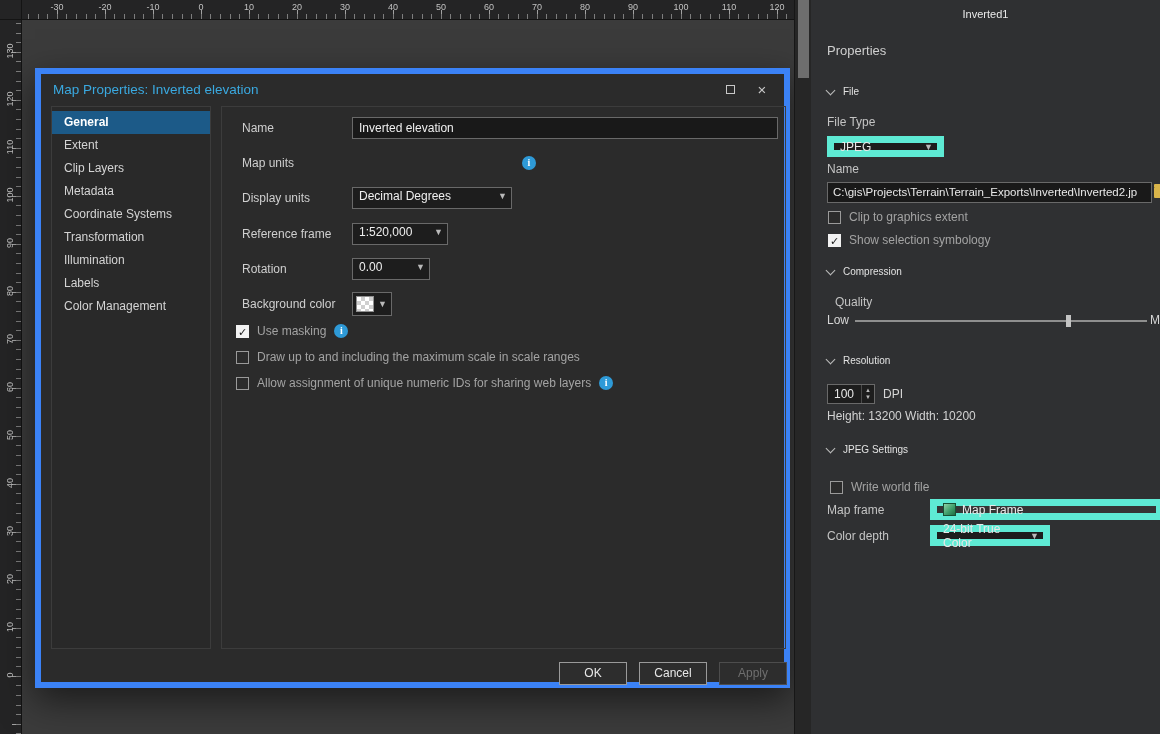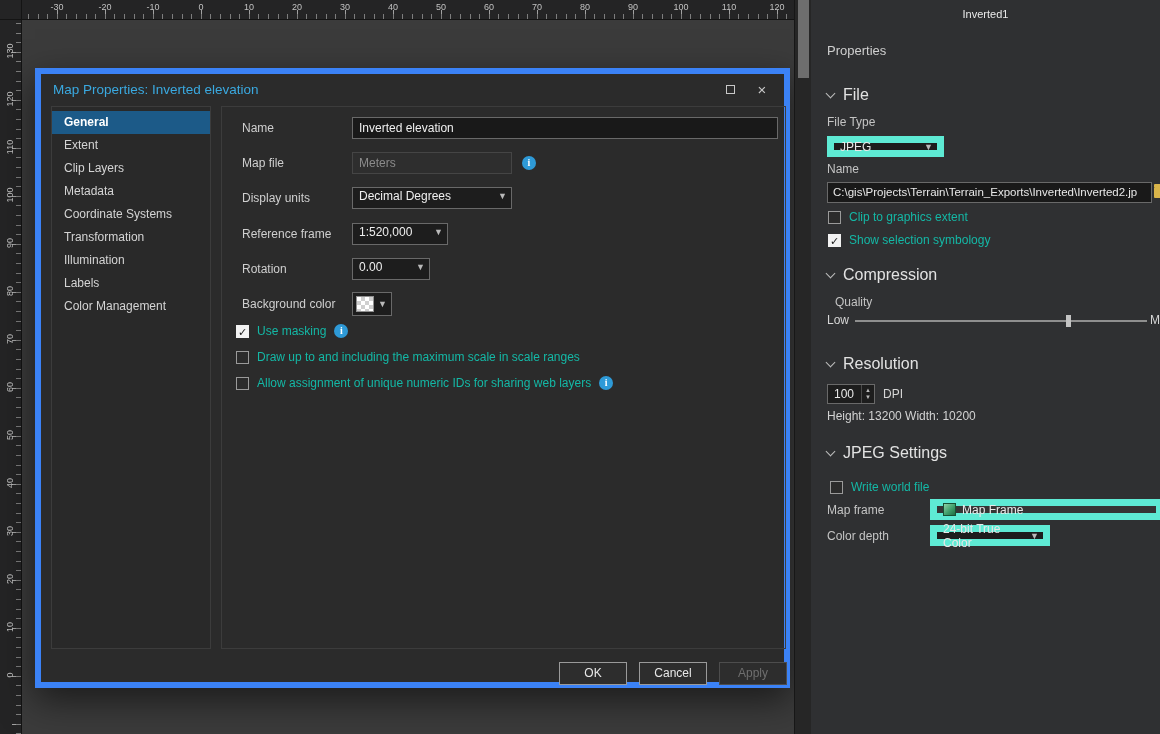--- a/index.html
+++ b/index.html
@@ -71,33 +71,33 @@
     background-size:8px 8px; background-position:0 0,4px 4px; }
 
   .info-icon { display:inline-block; width:14px; height:14px; border-radius:50%; background:#2e9ad7;
                color:#fff; font:700 10px/14px "Liberation Serif","DejaVu Serif",serif; text-align:center; }
 
   .chk-row { display:flex; align-items:center; height:18px; }
   .chkbox { width:13px; height:13px; border:1px solid #9a9a9a; background:#2b2b2b; margin-right:8px;
             font-size:11px; line-height:12px; text-align:center; color:#1a1a1a; flex:0 0 13px; }
   .chkbox.checked { background:#f2f2f2; border-color:#f2f2f2; }
   .chkbox.checked::before { content:"✓"; }
-  .chk-label { color:#14b8a6; }
+  .chk-label { color:#a3a3a3; }
   .chk-row .info-icon { margin-left:8px; }
 
   .dlg-btn { position:absolute; top:588px; width:68px; height:23px; line-height:21px; text-align:center;
              background:#2d2d2d; border:1px solid #9a9a9a; color:#e8e8e8; cursor:default; }
   .dlg-btn.disabled { border-color:#4d4d4d; color:#6f6f6f; }
 
   
   .right-panel { left:811px; top:0; width:349px; height:734px; background:#2f3032; }
   .rp-center-text { left:0; right:0; top:8px; text-align:center; font-size:11px; color:#eaeaea; }
   .rp-title { left:16px; top:43px; font-size:13px; color:#cfcfcf; }
   .section-hdr { position:absolute; left:16px; display:flex; align-items:center; color:#e2e2e2;
-                 font-size:16px; cursor:default; }
+                 font-size:10px; cursor:default; }
   .chev { width:7px; height:7px; border-right:1.6px solid #bdbdbd; border-bottom:1.6px solid #bdbdbd;
           transform:rotate(45deg); margin:-3px 9px 0 0; }
   .rp-label { position:absolute; color:#c4c4c4; }
   .rp-input { position:absolute; height:21px; line-height:19px; padding:0 5px; background:#191919;
               border:1px solid #696969; color:#e8e8e8; font-size:11.5px; white-space:nowrap; overflow:hidden; }
   .rp-select { position:absolute; display:flex; align-items:center; height:21px; padding:0 4px 0 6px;
                background:#1d1d1d; border:7px solid #5eead4; color:#e8e8e8; }
   .folder-icon { position:absolute; width:14px; height:11px; background:#d9b44a; border-radius:1px; }
   .folder-icon::before { content:""; position:absolute; top:-3px; left:0; width:7px; height:3px;
                          background:#d9b44a; border-radius:1px 1px 0 0; }
@@ -181,22 +181,21 @@
         <div class="tab">Illumination</div>
         <div class="tab">Labels</div>
         <div class="tab">Color Management</div>
       </div>
 
     <div class="abs content">
 
       <span class="flabel" style="top:14px;">Name</span>
       <div class="text-input" style="top:10px;width:426px;">Inverted elevation</div>
 
-      <span class="flabel" style="top:49px;">Map file</span>
-      <div class="text-input disabled" style="top:45px;width:160px;">Meters</div>
+      <span class="flabel" style="top:49px;">Map units</span>
       <span class="abs info-icon" style="left:300px;top:49px;">i</span>
 
       <span class="flabel" style="top:84px;">Display units</span>
       <div class="select" style="left:130px;top:80px;width:160px;">
         <span class="sel-text">Decimal Degrees</span>
         <span class="arrow">▼</span>
       </div>
 
       <span class="flabel" style="top:120px;">Reference frame</span>
       <div class="select" style="left:130px;top:116px;width:96px;">

